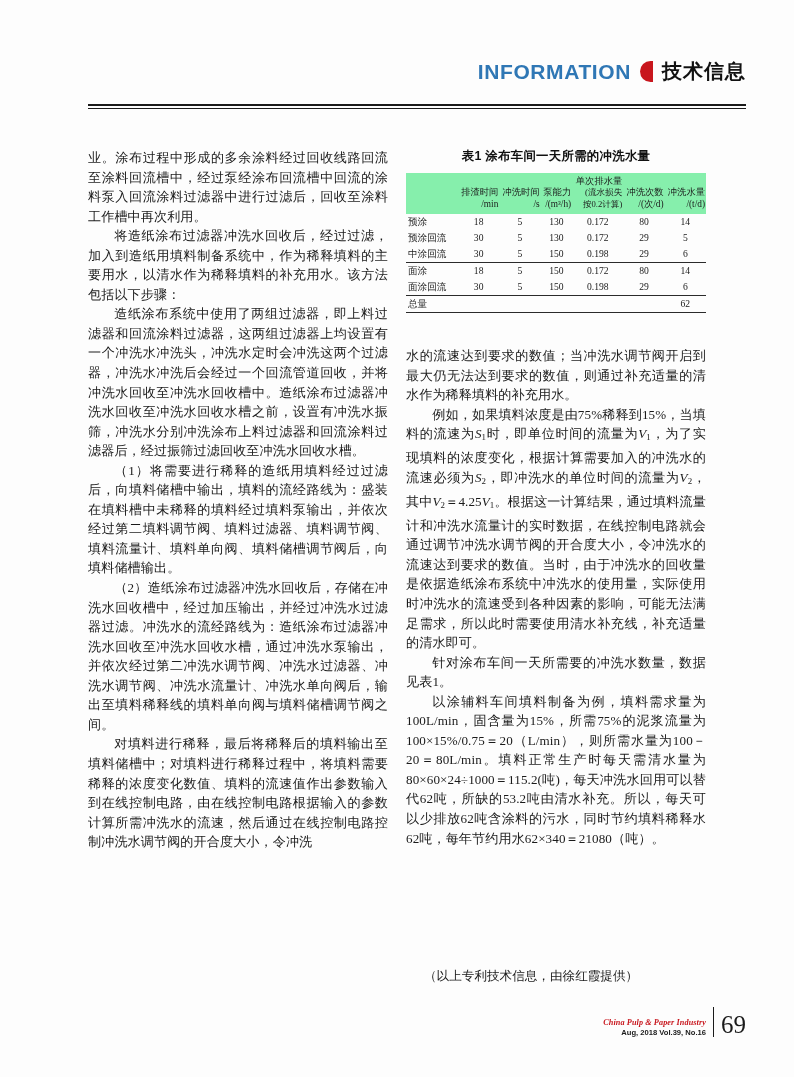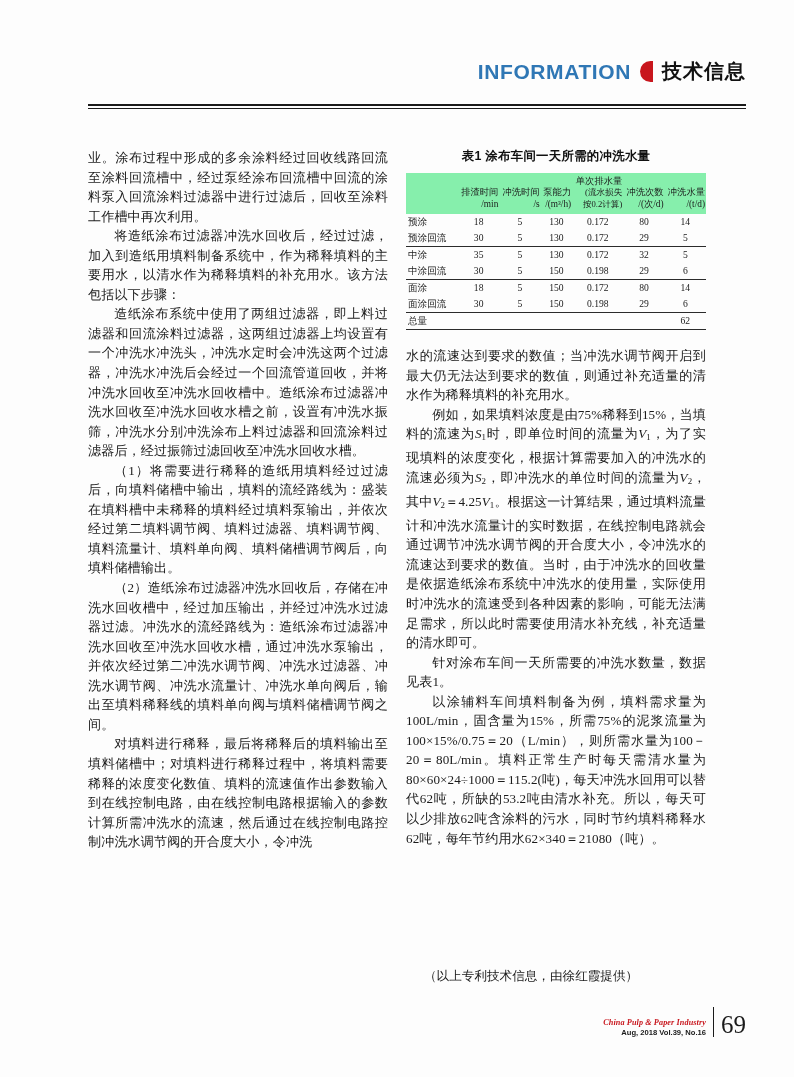--- a/index.html
+++ b/index.html
@@ -265,29 +265,20 @@
           </tr>
           <tr>
             <td class="rowlabel">预涂回流</td>
             <td>30</td>
             <td>5</td>
             <td>130</td>
             <td>0.172</td>
             <td>29</td>
             <td>5</td>
           </tr>
-          <tr class="rule-top">
-            <td class="rowlabel">中涂</td>
-            <td>35</td>
-            <td>5</td>
-            <td>130</td>
-            <td>0.172</td>
-            <td>32</td>
-            <td>5</td>
-          </tr>
           <tr>
             <td class="rowlabel">中涂回流</td>
             <td>30</td>
             <td>5</td>
             <td>150</td>
             <td>0.198</td>
             <td>29</td>
             <td>6</td>
           </tr>
           <tr class="rule-top">

